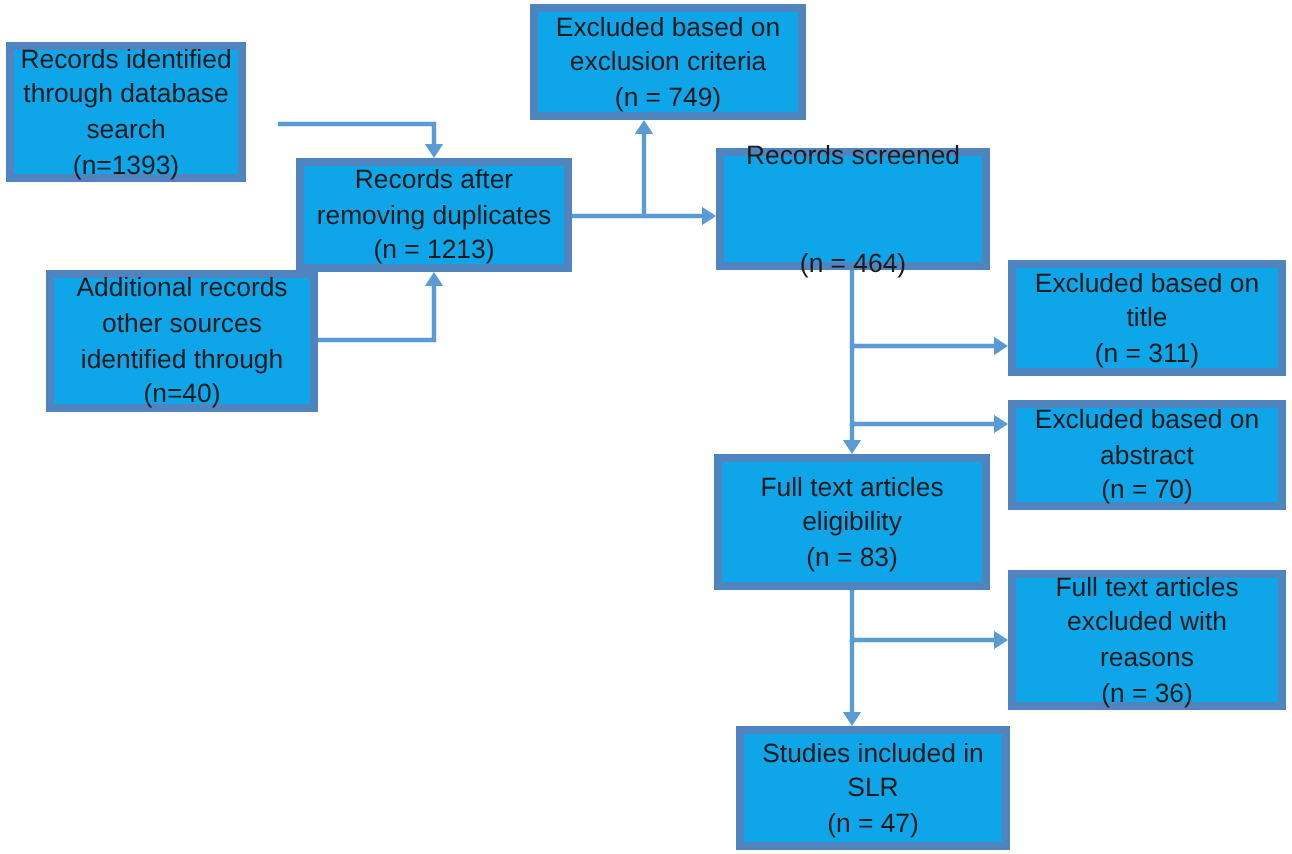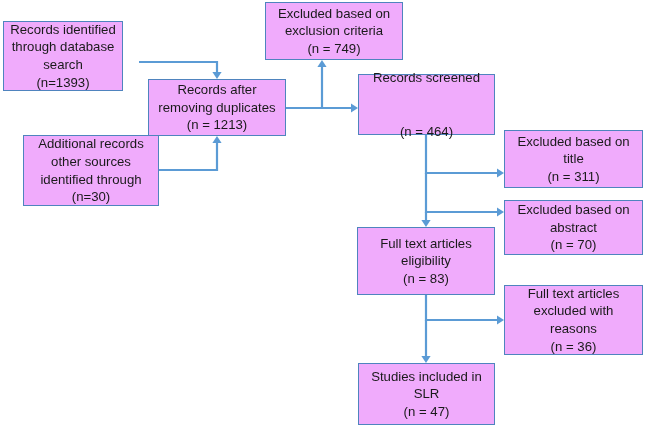--- a/index.html
+++ b/index.html
@@ -19,22 +19,22 @@
   #connector-layer {
     position: absolute;
     left: 0;
     top: 0;
     width: 646px;
     height: 427px;
   }
   .node {
     position: absolute;
     box-sizing: border-box;
-    border: 1px solid #737373;
-    background: #f0abfc;
+    border: 4px solid #737373;
+    background: #0ea5e9;
     display: flex;
     flex-direction: column;
     align-items: center;
     justify-content: center;
     text-align: center;
     color: #1a1a1a;
     font-size: 13.2px;
     line-height: 1.33;
     padding: 2px 4px;
   }
@@ -80,21 +80,21 @@
       <div class="node" style="left: 3px; top: 21px; width: 120px; height: 70px; border-color: rgb(79, 132, 190); color: rgb(26, 26, 26);">
         <span class="line">Records identified</span>
         <span class="line">through database</span>
         <span class="line">search</span>
         <span class="line">(n=1393)</span>
       </div>
       <div class="node" style="left: 3px; top: 135px; width: 136px; height: 71px; border-color: rgb(79, 132, 190); color: rgb(26, 26, 26); margin-left: 20px;">
         <span class="line">Additional records</span>
         <span class="line">other sources</span>
         <span class="line">identified through</span>
-        <span class="line">(n=30)</span>
+        <span class="line">(n=40)</span>
       </div>
       <div class="node" style="left: 148px; top: 79px; width: 138px; height: 57px; border-color: rgb(79, 132, 190); color: rgb(26, 26, 26);">
         <span class="line">Records after</span>
         <span class="line">removing duplicates</span>
         <span class="line">(n = 1213)</span>
       </div>
       <div class="node" style="left: 265px; top: 2px; width: 138px; height: 58px; border-color: rgb(79, 132, 190); color: rgb(26, 26, 26);">
         <span class="line">Excluded based on</span>
         <span class="line">exclusion criteria</span>
         <span class="line">(n = 749)</span>
@@ -117,20 +117,20 @@
         <span class="line">Full text articles</span>
         <span class="line">eligibility</span>
         <span class="line">(n = 83)</span>
       </div>
       <div class="node" style="left: 504px; top: 285px; width: 139px; height: 70px; border-color: rgb(79, 132, 190); color: rgb(26, 26, 26);">
         <span class="line">Full text articles</span>
         <span class="line">excluded with</span>
         <span class="line">reasons</span>
         <span class="line">(n = 36)</span>
       </div>
-      <div class="node" style="left: 358px; top: 363px; width: 137px; height: 62px; border-color: rgb(79, 132, 190); color: rgb(26, 26, 26);">
+      <div class="node" style="left: 368px; top: 363px; width: 137px; height: 62px; border-color: rgb(79, 132, 190); color: rgb(26, 26, 26);">
         <span class="line">Studies included in</span>
         <span class="line">SLR</span>
         <span class="line">(n = 47)</span>
       </div>
     </div>
 
 </div>
 
 </body></html>

